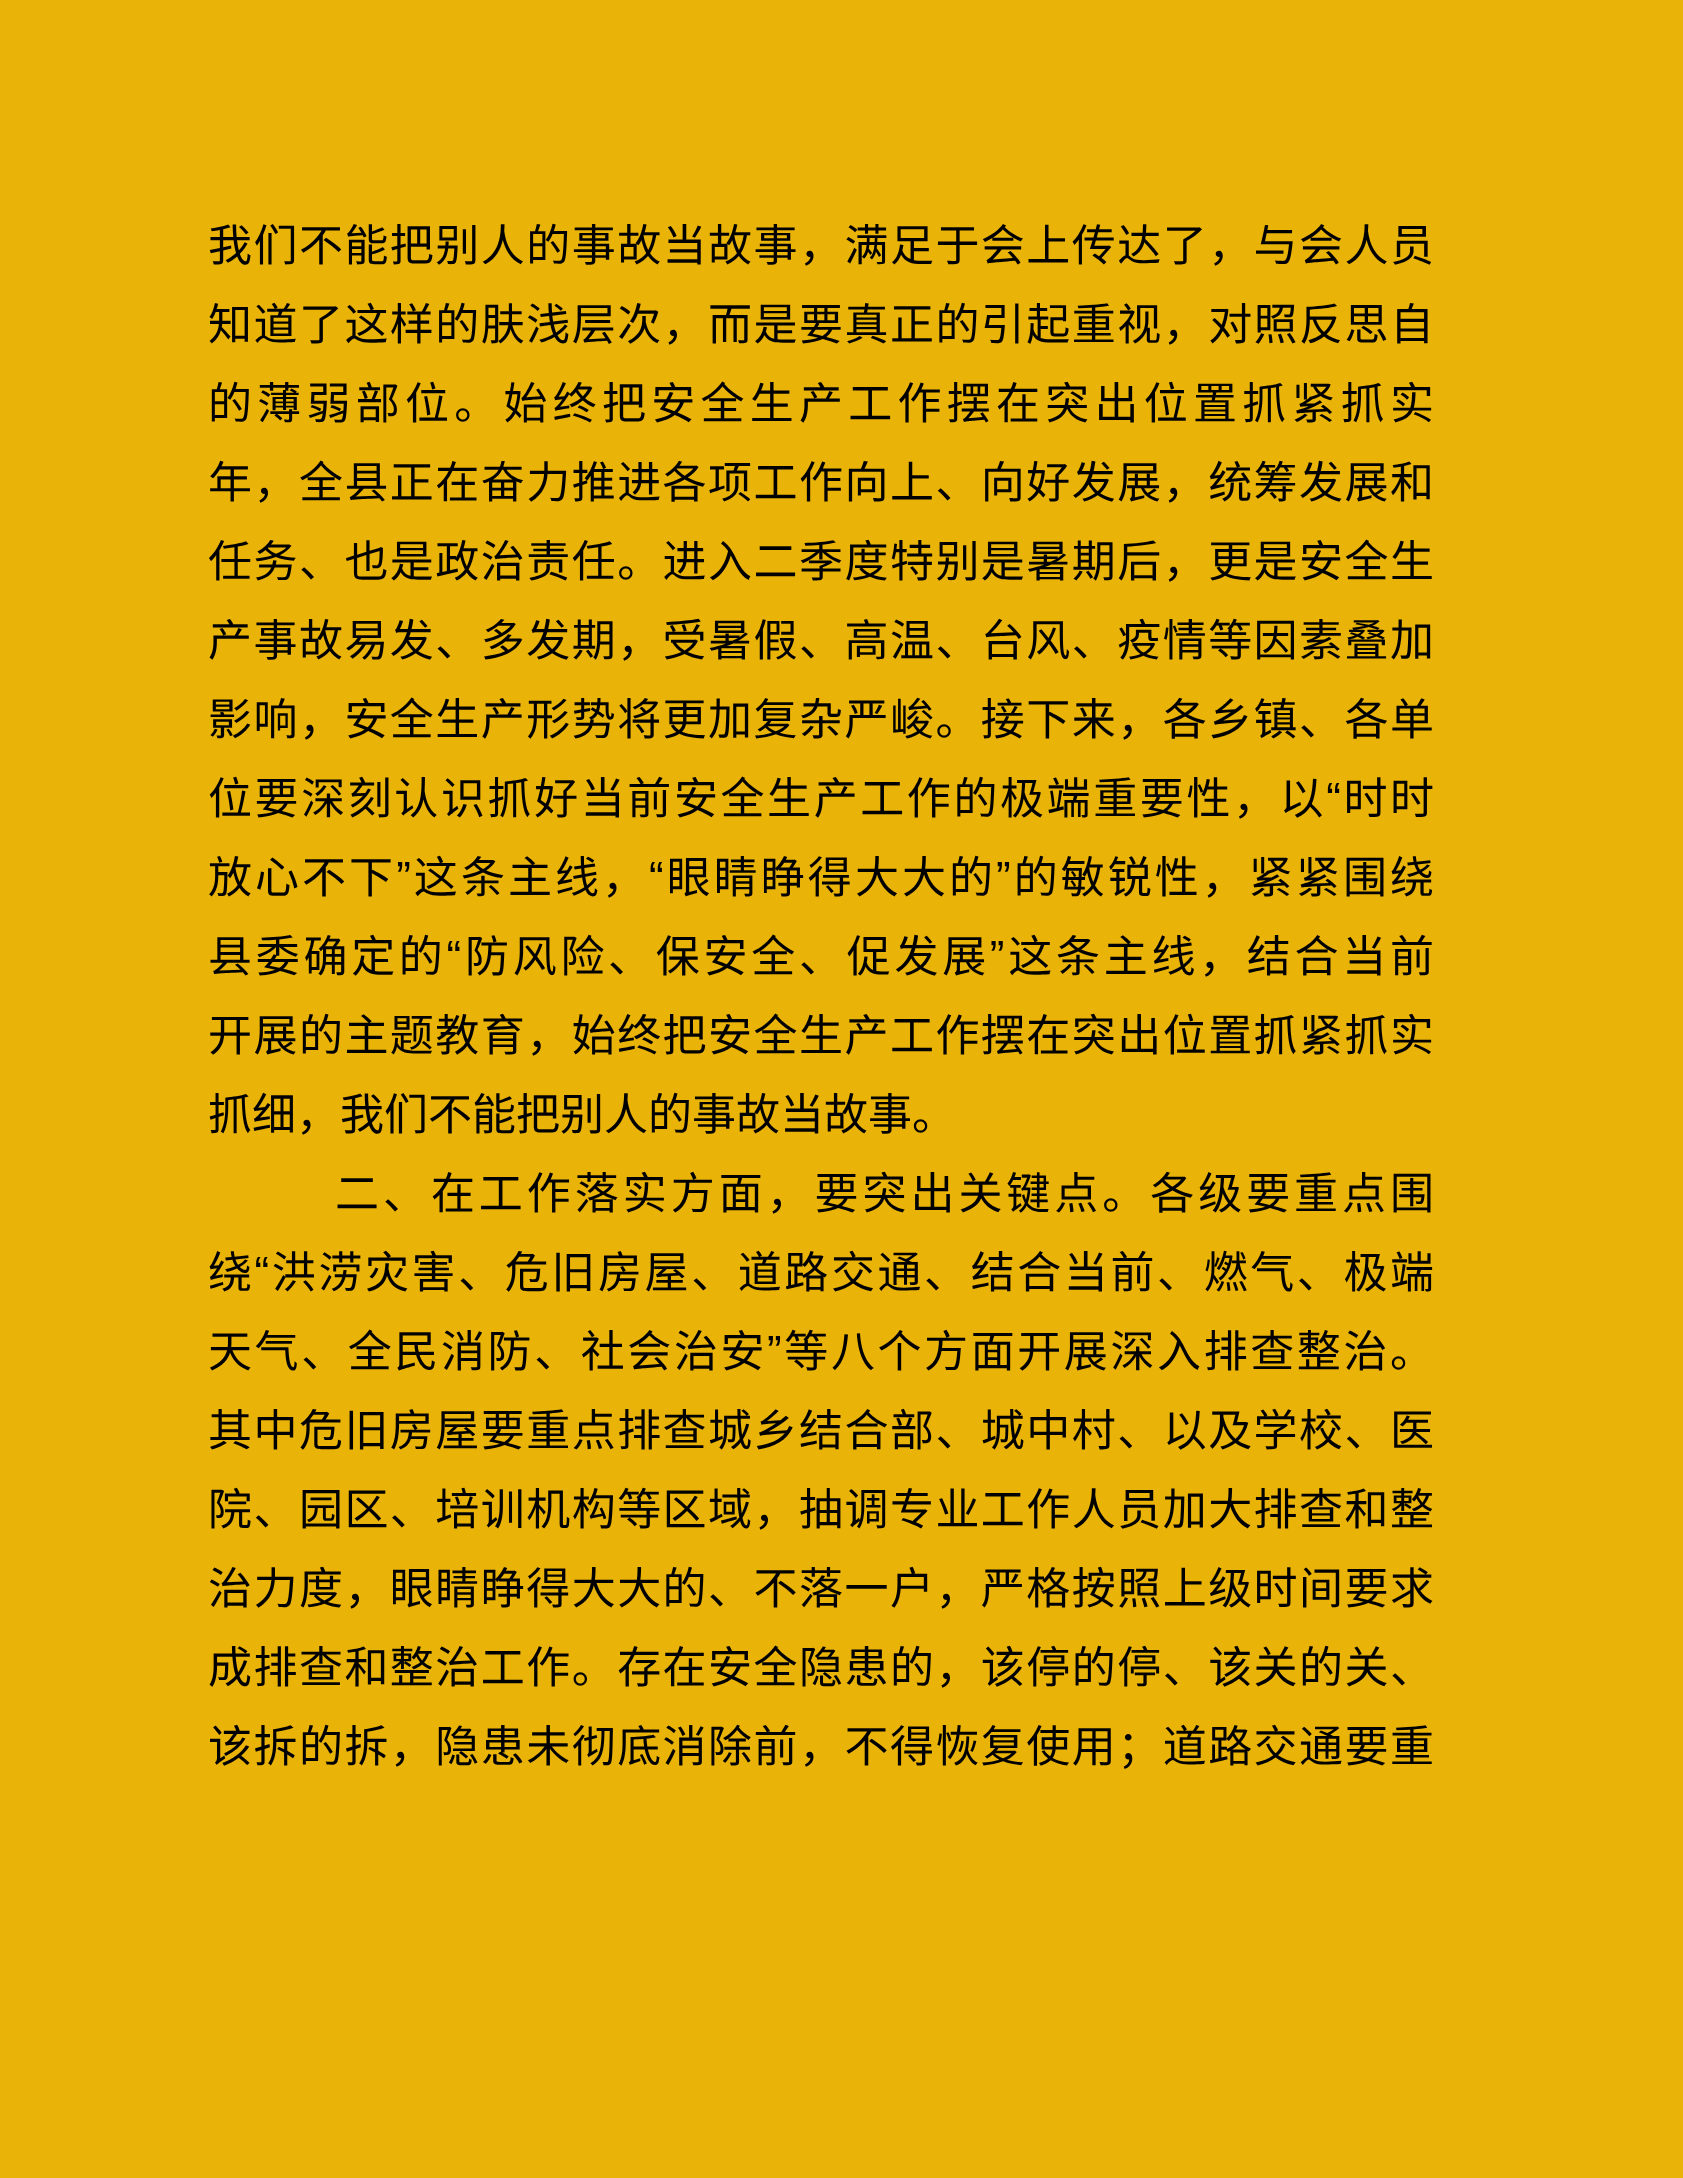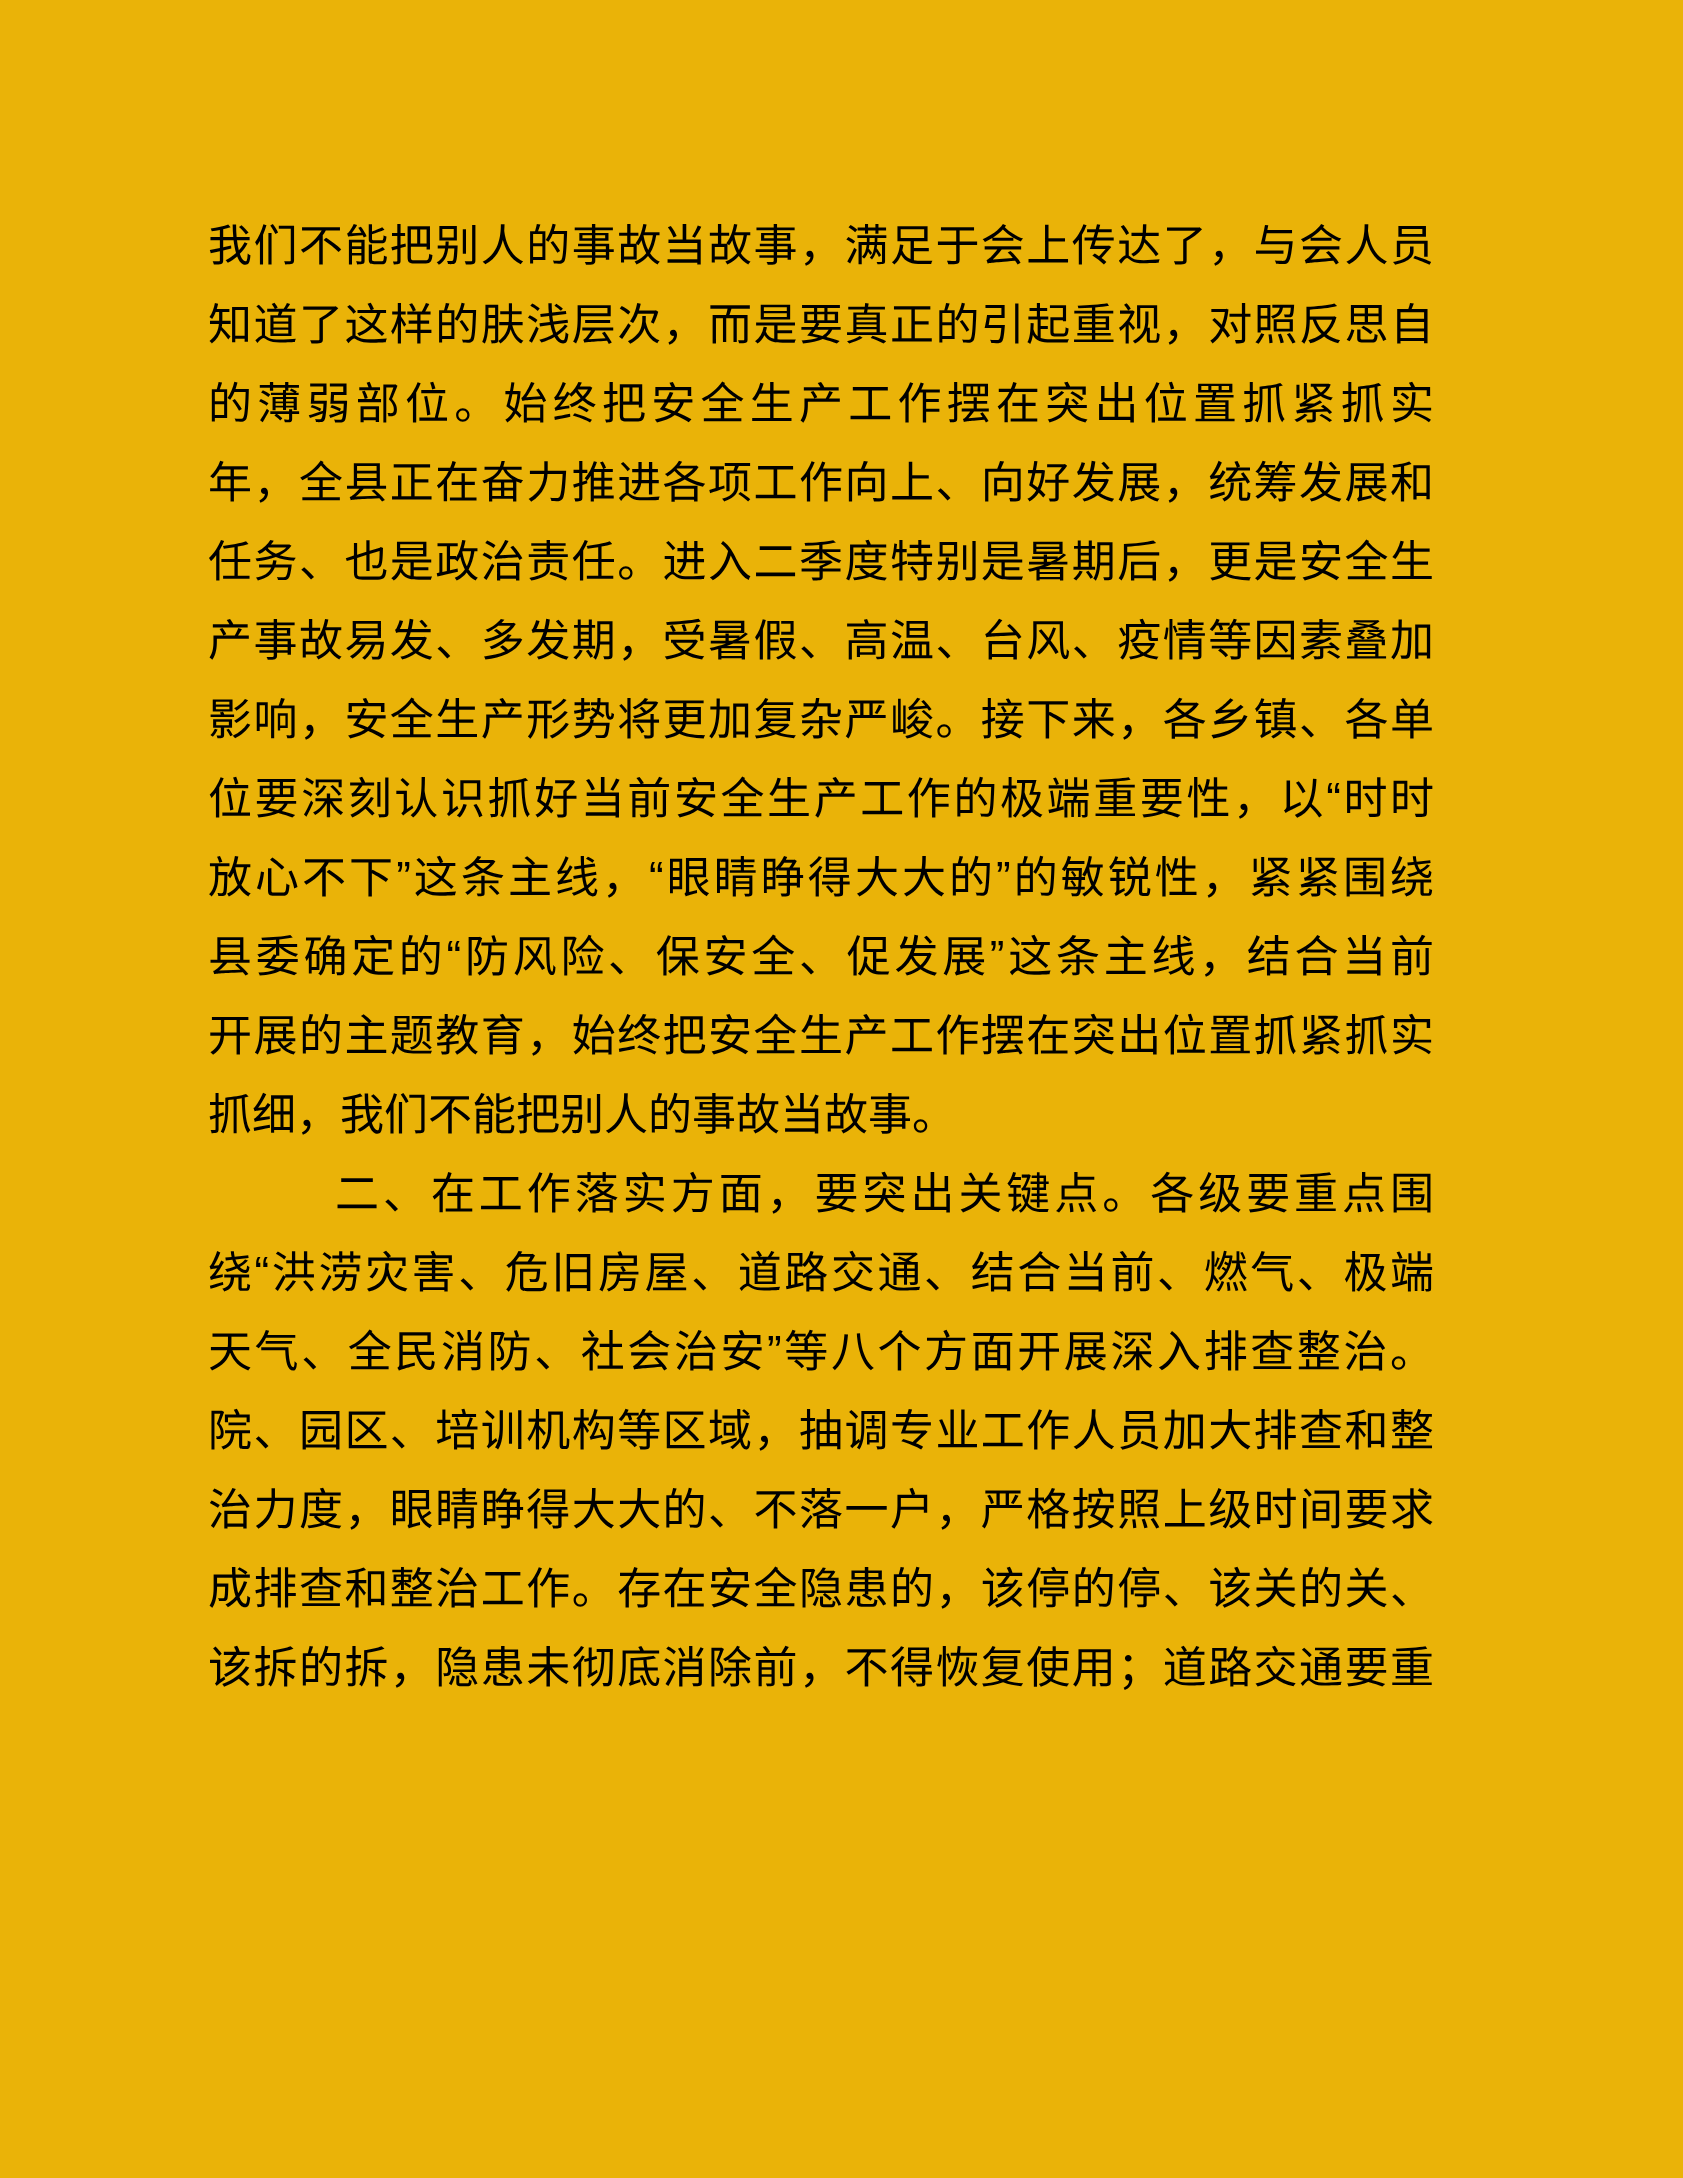--- a/index.html
+++ b/index.html
@@ -58,20 +58,21 @@
     <p class="line">影响，安全生产形势将更加复杂严峻。接下来，各乡镇、各单</p>
     <p class="line">位要深刻认识抓好当前安全生产工作的极端重要性，以“时时</p>
     <p class="line">放心不下”这条主线，“眼睛睁得大大的”的敏锐性，紧紧围绕</p>
     <p class="line">县委确定的“防风险、保安全、促发展”这条主线，结合当前</p>
     <p class="line">开展的主题教育，始终把安全生产工作摆在突出位置抓紧抓实</p>
     <p class="line para-end">抓细，我们不能把别人的事故当故事。</p>
 
     <p class="line indent">二、在工作落实方面，要突出关键点。各级要重点围</p>
     <p class="line">绕“洪涝灾害、危旧房屋、道路交通、结合当前、燃气、极端</p>
     <p class="line">天气、全民消防、社会治安”等八个方面开展深入排查整治。</p>
+    <p class="line">其中危旧房屋要重点排查城乡结合部、城中村、以及学校、医</p>
     <p class="line">院、园区、培训机构等区域，抽调专业工作人员加大排查和整</p>
     <p class="line">治力度，眼睛睁得大大的、不落一户，严格按照上级时间要求完</p>
     <p class="line">成排查和整治工作。存在安全隐患的，该停的停、该关的关、</p>
     <p class="line">该拆的拆，隐患未彻底消除前，不得恢复使用；道路交通要重</p>
 
   </div>
 </div>
 
 
 </body></html>

